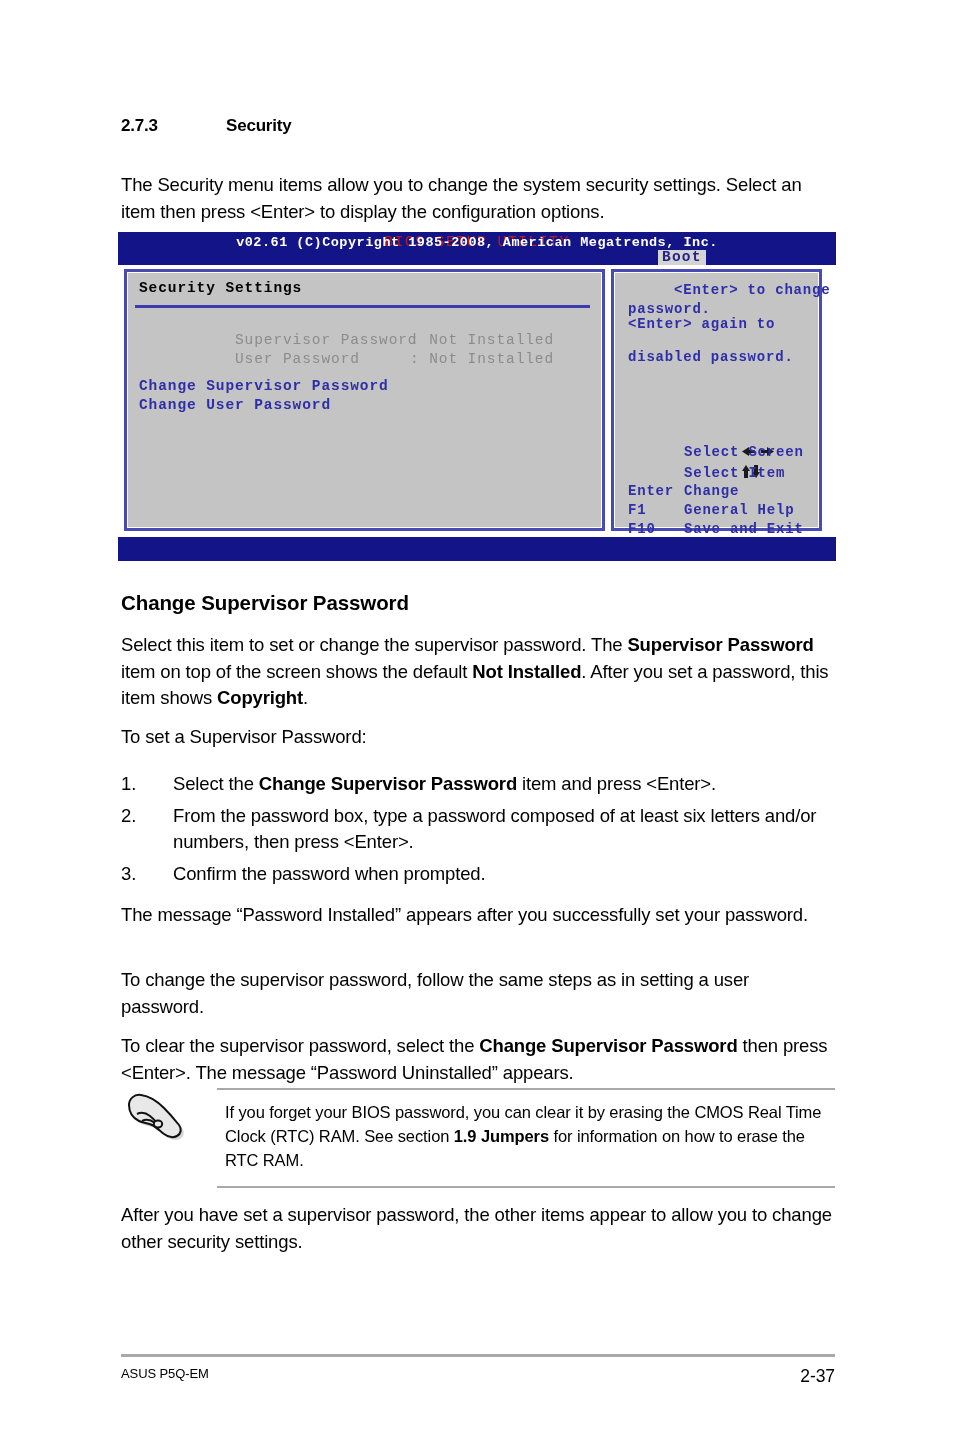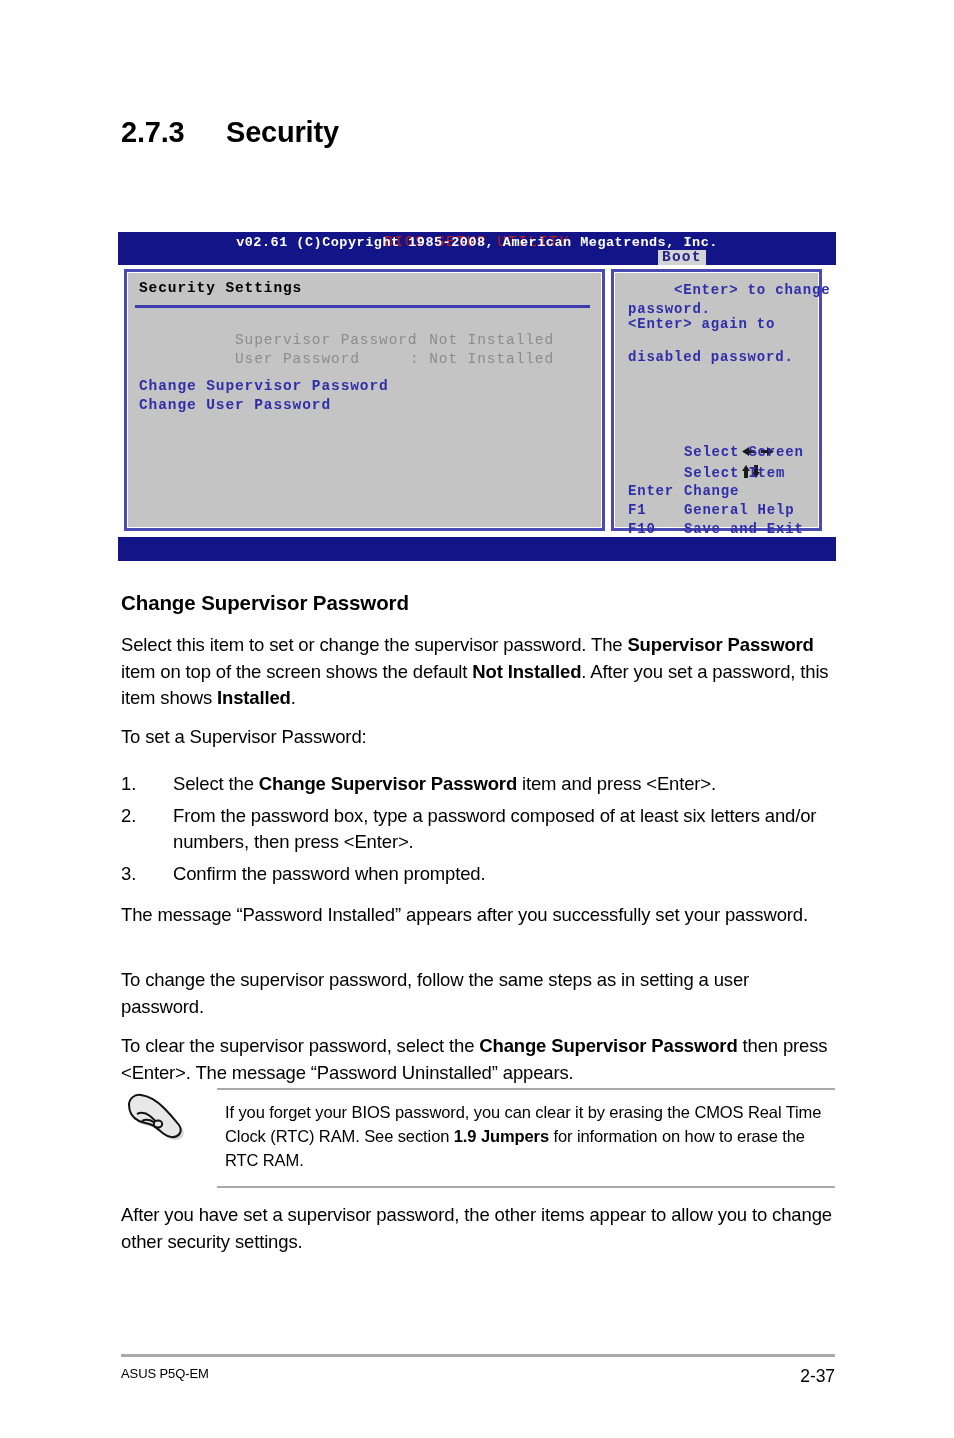--- a/index.html
+++ b/index.html
@@ -24,21 +24,21 @@
   }
 
   
   .sec-head {
     position: absolute;
     left: 121px;
     top: 116px;
     width: 712px;
     display: flex;
     align-items: baseline;
-    font-size: 29px;
+    font-size: 17px;
     font-weight: bold;
     letter-spacing: -0.2px;
   }
   .sec-num { width: 105px; flex: 0 0 105px; }
   .sec-title { }
 
   
   .para {
     position: absolute;
     left: 121px;
@@ -295,20 +295,21 @@
 </head>
 <body>
 
 <div class="page">
 
   <div class="sec-head">
     <span class="sec-num">2.7.3</span>
     <span class="sec-title">Security</span>
   </div>
 
+  <div class="para" style="top:172px;">The Security menu items allow you to change the system security settings. Select an item then press &lt;Enter&gt; to display the configuration options.</div>
 
   <div class="bios">
 
     <div class="bios-header"></div>
     <div class="bios-title">BIOS SETUP UTILITY</div>
     <div class="bios-tab">Boot</div>
 
     <div class="bios-body">
 
       <div class="panel panel-left">
@@ -370,21 +371,21 @@
         </div>
       </div>
     </div>
 
     <div class="bios-footer"></div>
     <div class="bios-footer-text">v02.61 (C)Copyright 1985-2008, American Megatrends, Inc.</div>
   </div>
 
   <div class="subhead" style="top:591px;">Change Supervisor Password</div>
 
-  <div class="para" style="top:632px;"><span>Select this item to set or change the supervisor password. The </span><b>Supervisor Password</b><span> item on top of the screen shows the default </span><b>Not Installed</b><span>. After you set a password, this item shows </span><b>Installed</b><span>.</span></div>
+  <div class="para" style="top:632px;"><span>Select this item to set or change the supervisor password. The </span><b>Supervisor Password</b><span> item on top of the screen shows the default </span><b>Not Installed</b><span>. After you set a password, this item shows </span><b>Copyright</b><span>.</span></div>
 
   <div class="para" style="top:724px;">To set a Supervisor Password:</div>
 
   <div class="olist" style="top:771px;">
     <div class="oitem">
       <span class="onum">1.</span>
       <span class="otext"><span>Select the </span><b>Change Supervisor Password</b><span> item and press &lt;Enter&gt;.</span></span>
     </div>
     <div class="oitem">
       <span class="onum">2.</span>

